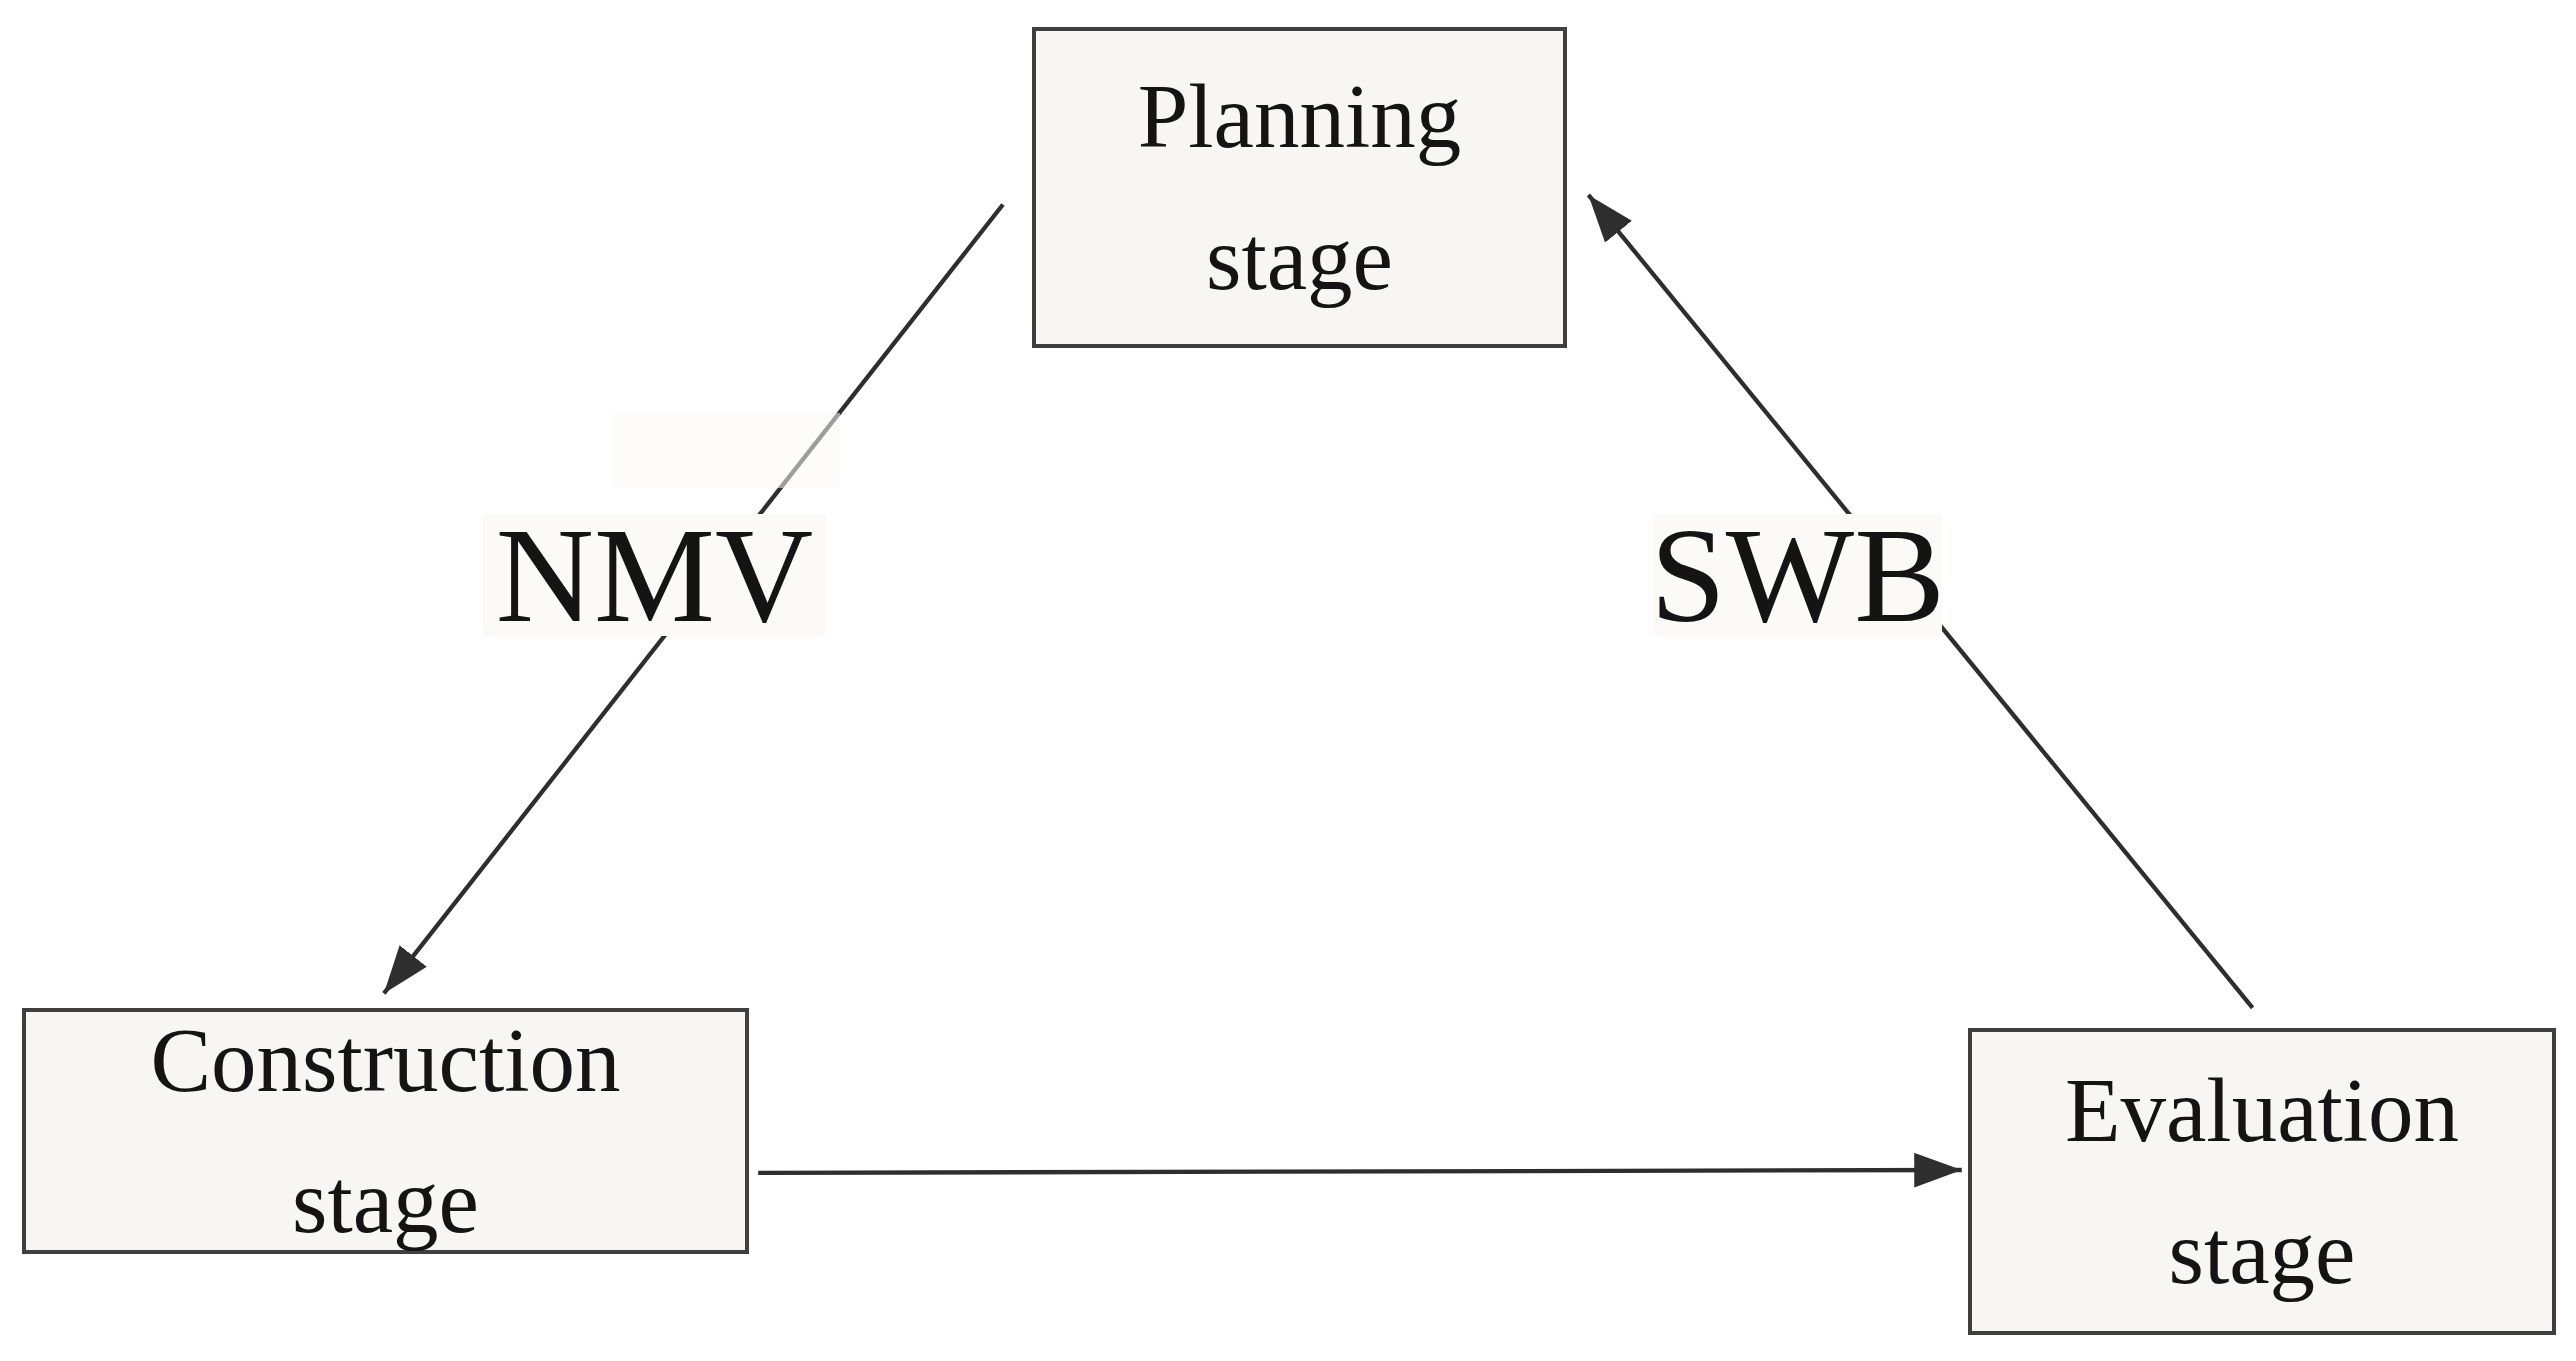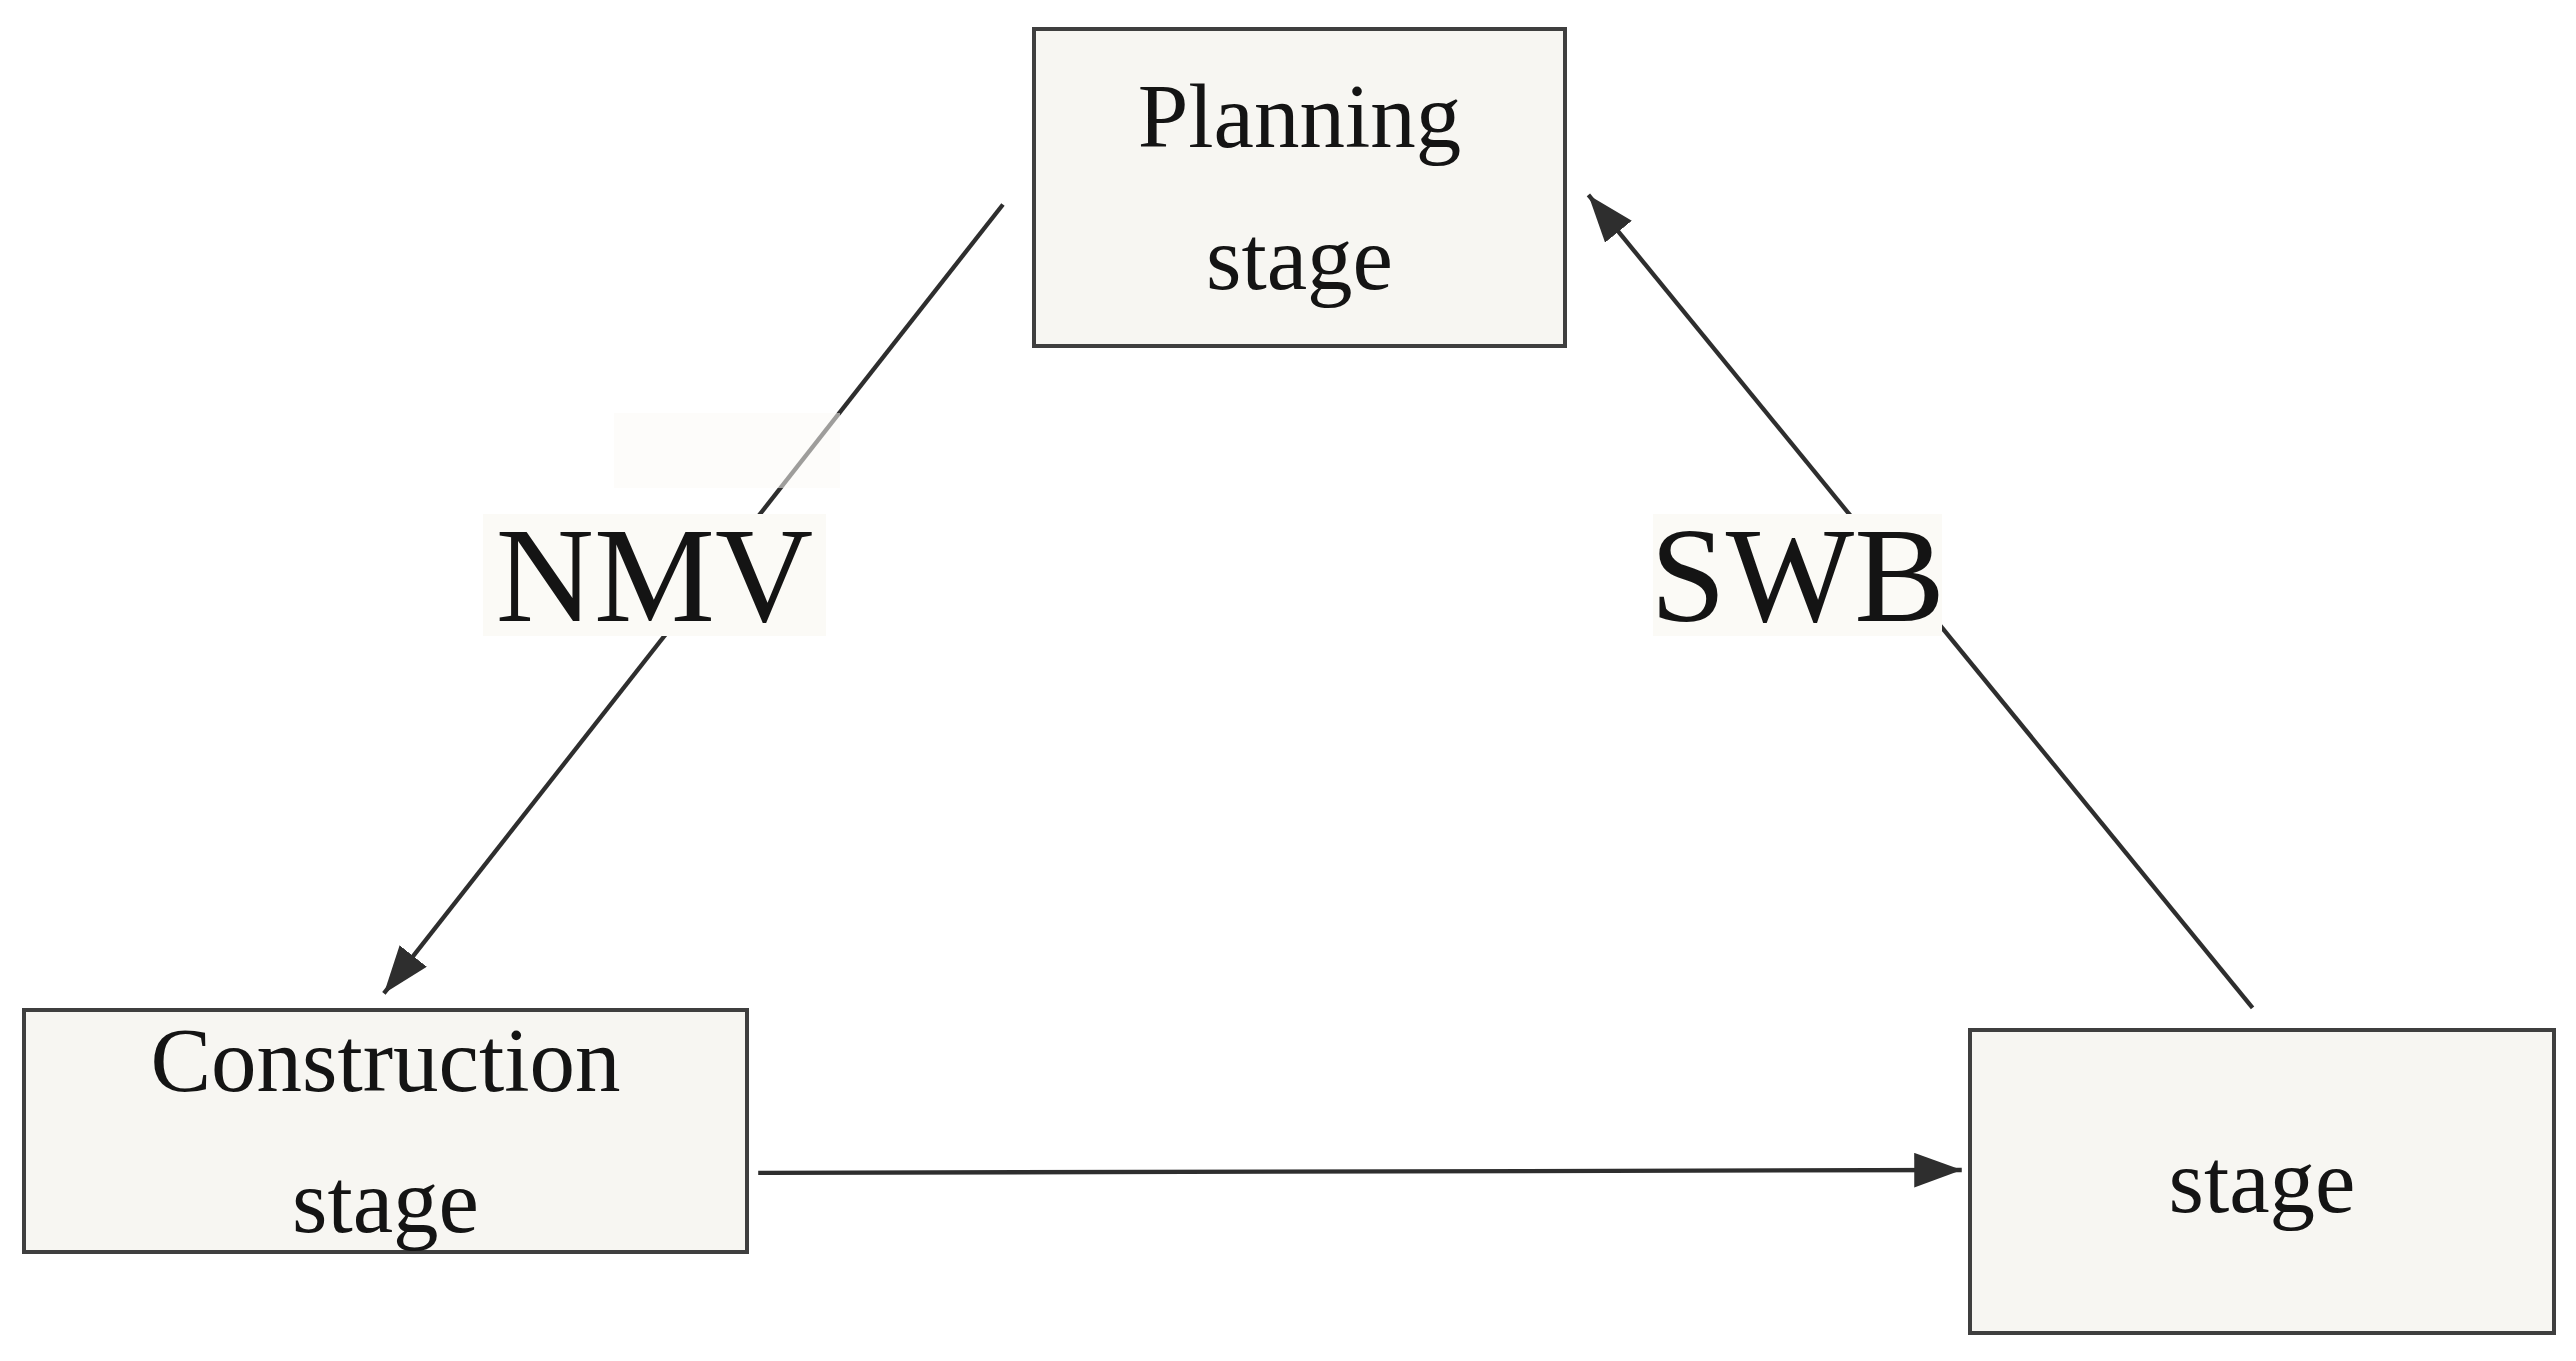--- a/index.html
+++ b/index.html
@@ -91,20 +91,21 @@
     <span>Planning</span>
     <span>stage</span>
   </div>
 
   <div class="node node-construction">
     <span>Construction</span>
     <span>stage</span>
   </div>
 
   <div class="node node-evaluation">
+    <span>Evaluation</span>
     <span>stage</span>
   </div>
 
   <div class="edge-label edge-label-swb">SWB</div>
 
   <div class="edge-label edge-label-nmv">NMV</div>
 
 </div>
 
 

